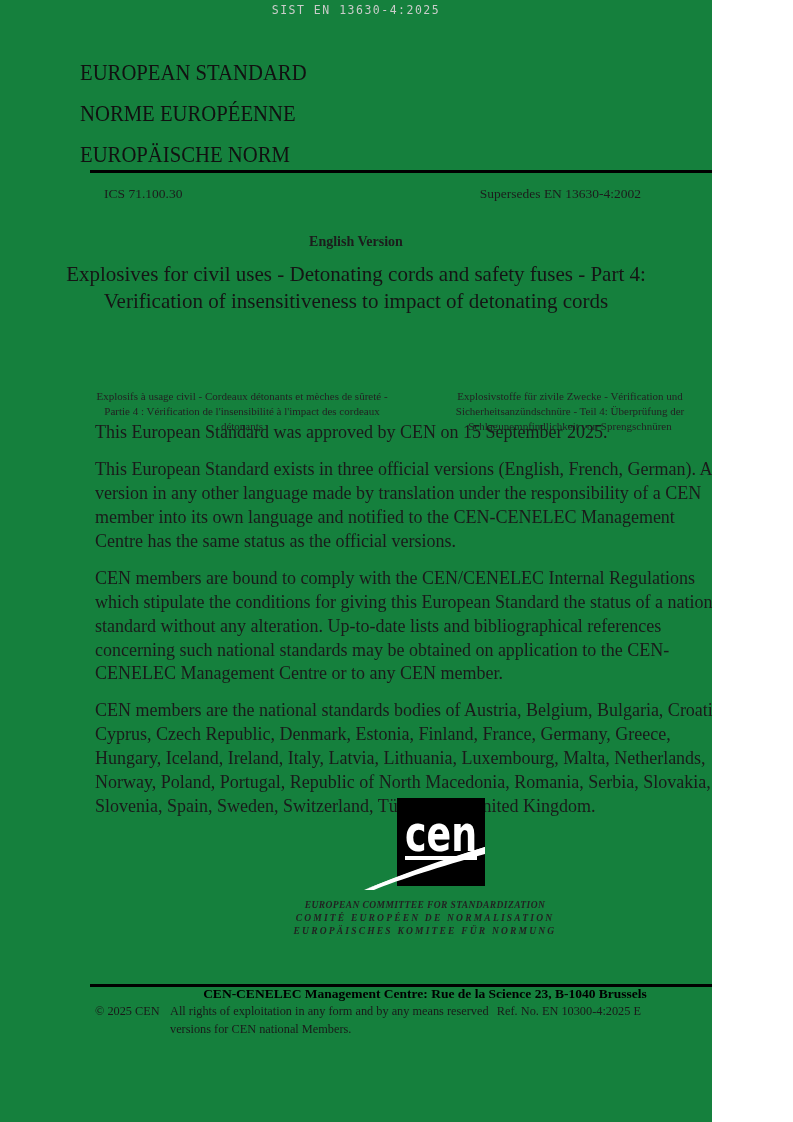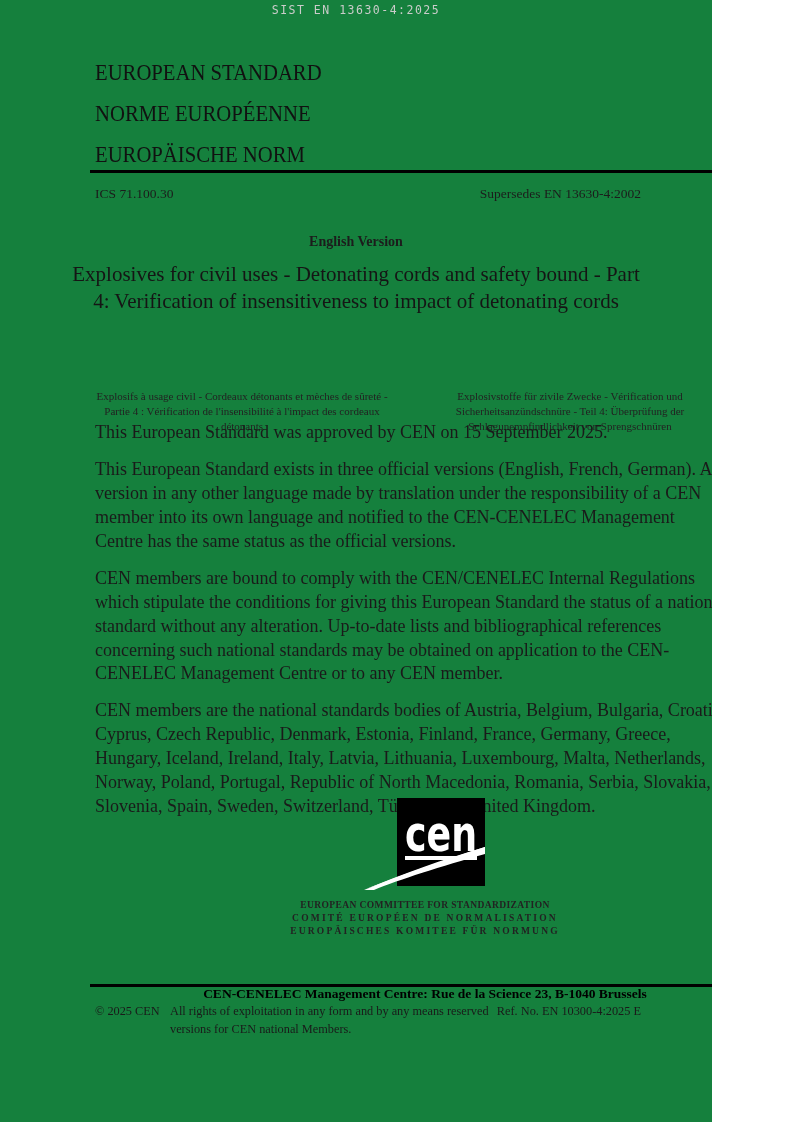--- a/index.html
+++ b/index.html
@@ -17,21 +17,21 @@
     position: absolute;
     top: 3px; left: 0; right: 0;
     text-align: center;
     font-family: "DejaVu Sans Mono", monospace;
     font-size: 11.5px;
     letter-spacing: 1.5px;
     color: #caccca;
   }
   .header-left {
     position: absolute;
-    top: 52px; left: 95px;
+    top: 52px; left: 80px;
   }
   .header-left .std-line {
     font-size: 23px;
     line-height: 41px;
     transform: scaleX(0.9);
     transform-origin: left center;
     white-space: nowrap;
     color: #111;
   }
   .header-right {
@@ -51,21 +51,21 @@
   }
   .rule {
     position: absolute;
     left: 90px; width: 632px;
     background: #000;
   }
   .rule-1 { top: 170px; height: 3px; }
   .rule-2 { top: 984px; height: 2.5px; }
   .meta-row {
     position: absolute;
-    top: 186px; left: 95px; right: 71px;
+    top: 186px; left: 104px; right: 71px;
     font-size: 13.5px;
     display: flex;
     justify-content: space-between;
   }
   .version-label {
     position: absolute;
     top: 234px; left: 0; right: 0;
     text-align: center;
     font-size: 14px;
     font-weight: bold;
@@ -107,20 +107,21 @@
     top: 798px; left: 90px; width: 670px;
     text-align: center;
   }
   .cen-logo { display: inline-block; }
   .logo-captions {
     margin-top: 4px;
     font-size: 9.5px;
     font-weight: bold;
     line-height: 13px;
     color: #222;
+    font-style: italic;
   }
   .logo-captions .cap-0 { letter-spacing: 0.4px; }
   .logo-captions .cap-1 { letter-spacing: 2.2px; }
   .logo-captions .cap-2 { letter-spacing: 2.2px; }
   .address-line {
     position: absolute;
     top: 957px; left: 90px; width: 670px;
     text-align: center;
     font-size: 13.5px;
     font-weight: bold;
@@ -154,21 +155,21 @@
 
   <div class="rule rule-1"></div>
 
   <div class="meta-row">
     <span>ICS 71.100.30</span>
     <span>Supersedes EN 13630-4:2002</span>
   </div>
 
   <div class="version-label">English Version</div>
 
-  <div class="title-en">Explosives for civil uses - Detonating cords and safety bound - Part 4: Verification of insensitiveness to impact of detonating cords</div>
+  <div class="title-en">Explosives for civil uses - Detonating cords and safety fuses - Part 4: Verification of insensitiveness to impact of detonating cords</div>
 
   <div class="bilingual">
     <div class="col">Explosifs à usage civil - Cordeaux détonants et mèches de sûreté - Partie 4 : Vérification de l'insensibilité à l'impact des cordeaux détonants</div>
     <div class="col">Explosivstoffe für zivile Zwecke - Vérification und Sicherheitsanzündschnüre - Teil 4: Überprüfung der Schlagunempfindlichkeit von Sprengschnüren</div>
   </div>
 
   <div class="body-paragraphs">
     <p>This European Standard was approved by CEN on 15 September 2025.</p>
     <p>This European Standard exists in three official versions (English, French, German). A version in any other language made by translation under the responsibility of a CEN member into its own language and notified to the CEN-CENELEC Management Centre has the same status as the official versions.</p>
     <p>CEN members are bound to comply with the CEN/CENELEC Internal Regulations which stipulate the conditions for giving this European Standard the status of a national standard without any alteration. Up-to-date lists and bibliographical references concerning such national standards may be obtained on application to the CEN-CENELEC Management Centre or to any CEN member.</p>

